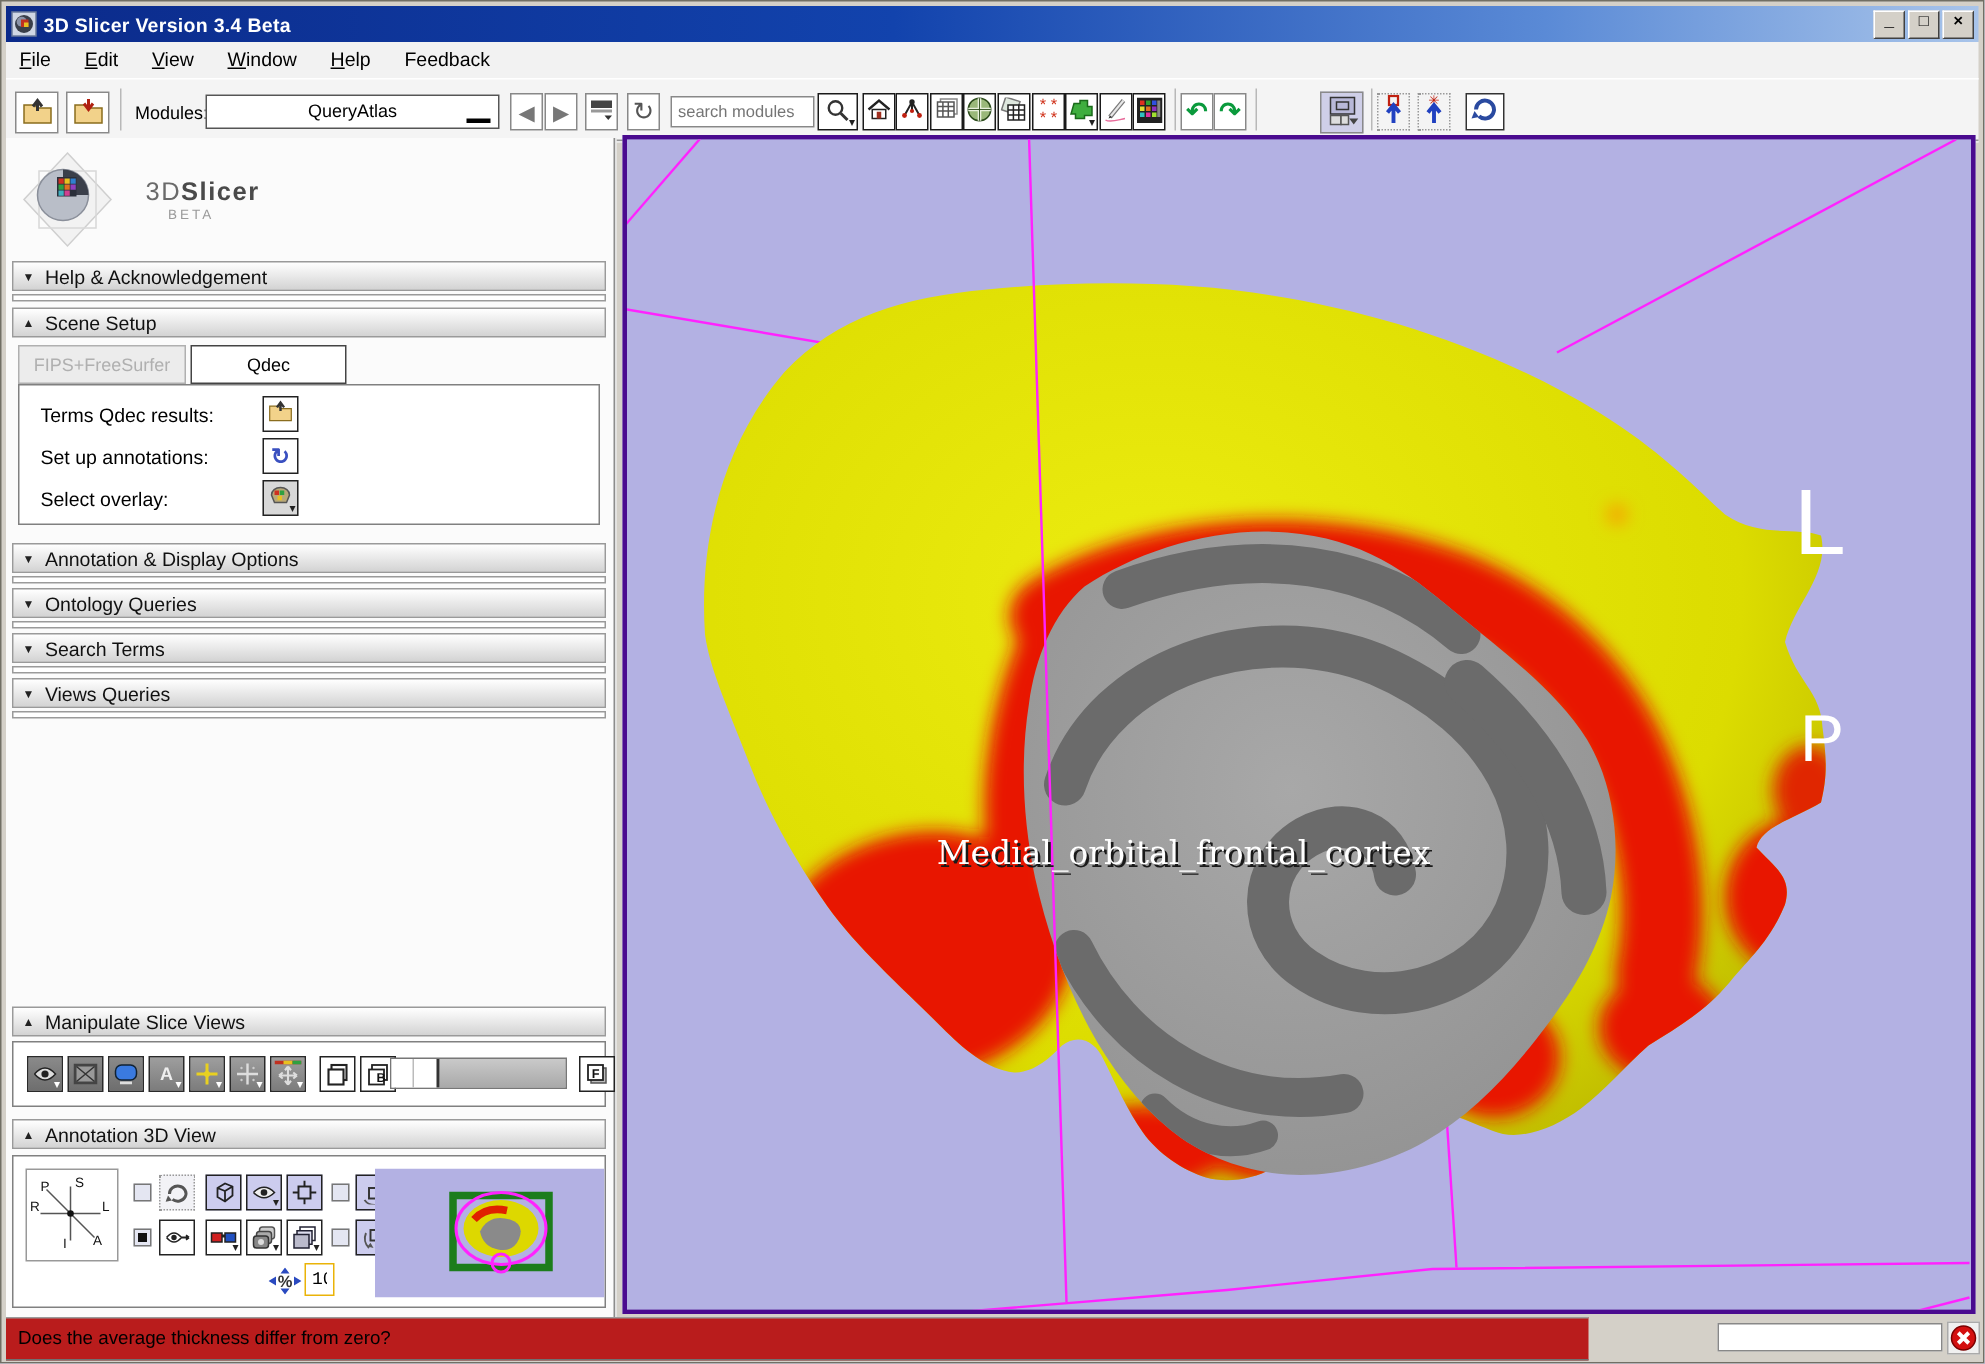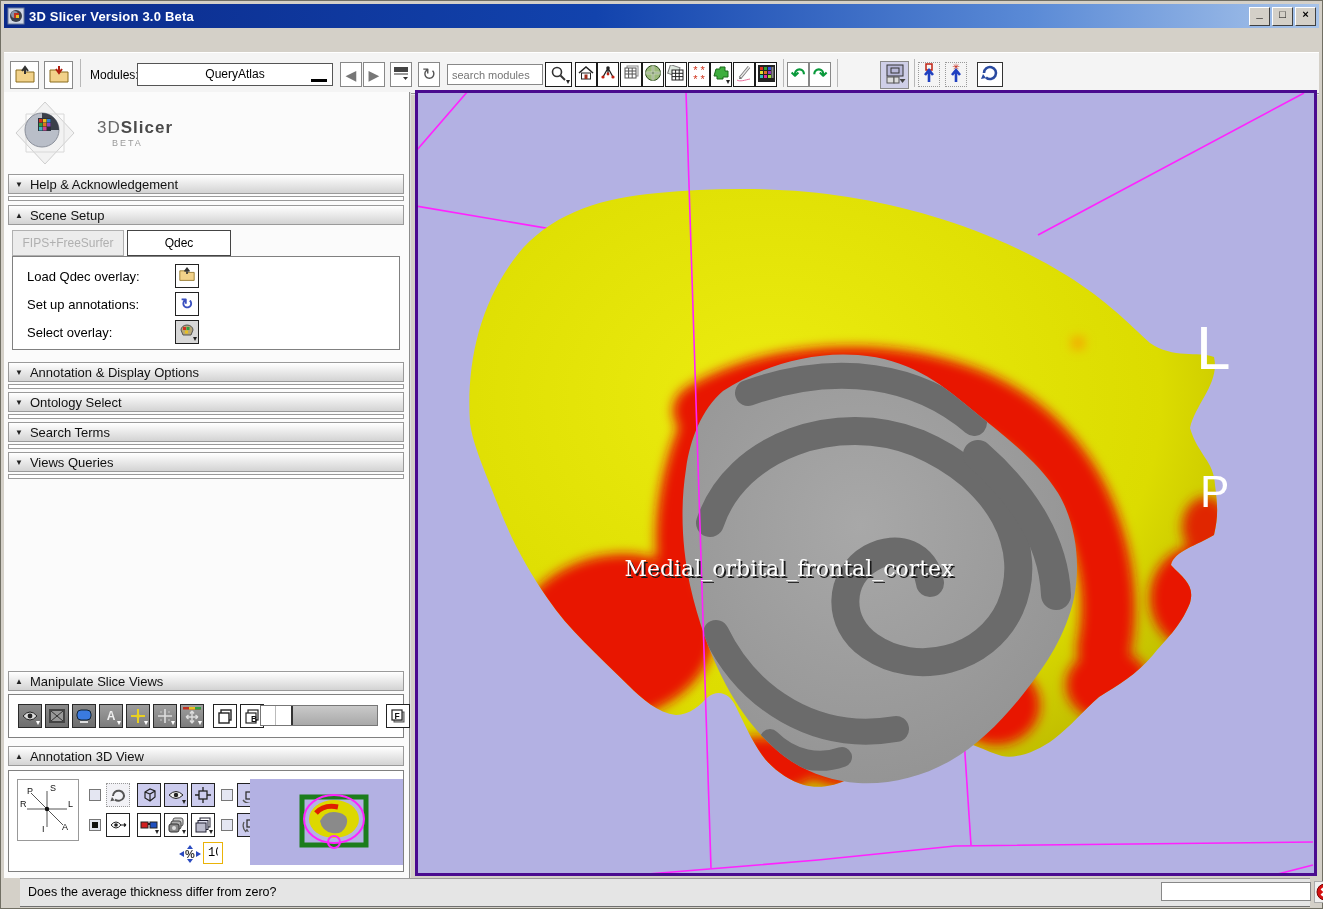--- a/index.html
+++ b/index.html
@@ -68,49 +68,57 @@
   .m3btn{position:absolute;width:24px;height:24px;box-sizing:border-box;border:1px solid #222;background:#fff;
     display:flex;align-items:center;justify-content:center;}
   .m3btn.hl{background:#ccccee;}
   .m3btn.dotted{border:1px dotted #999;background:#f2f2f6;}
   .zoominput{position:absolute;width:20px;height:22px;border:1px solid #eab308;font-size:12px;padding:2px 4px;box-sizing:border-box;font-family:Liberation Mono, monospace;}
 
   
   .viewport{position:absolute;left:415px;top:90px;width:902px;height:786px;border:3px solid #4a0b8f;box-sizing:border-box;background:#b3b1e3;}
 
   
-  .statusbar{position:absolute;left:20px;top:878px;width:1290px;height:27px;background:#e5e5e5;border-top:1px solid #9a9a9a;border-bottom:1px solid #707070;}
+  .statusbar{position:absolute;left:4px;top:878px;width:1055px;height:27px;background:#b91c1c;border-top:1px solid #9a9a9a;border-bottom:1px solid #707070;}
   .status-msg{position:absolute;left:8px;top:6px;font-size:12.5px;color:#000;}
   .status-field{position:absolute;left:1141px;top:3px;width:150px;height:19px;border:1px solid #888;box-sizing:border-box;background:#fff;}
   .xbtn{position:absolute;left:1294px;top:2px;width:22px;height:22px;background:#f0f0f0;border:1px solid #aaa;
     display:flex;align-items:center;justify-content:center;box-sizing:border-box;}
 </style>
 </head>
 <body>
 
 <div class="window">
 
   <div class="titlebar">
     <span class="app-icon">
       <svg width="18" height="18" viewBox="0 0 18 18">
           <rect x="1" y="1" width="16" height="16" fill="#cfd6e4" stroke="#6a7a9a"></rect>
           <circle cx="9" cy="9" r="6" fill="#3a3f4a"></circle>
           <circle cx="7.5" cy="7.5" r="3.4" fill="#8a93a8"></circle>
           <rect x="7" y="6" width="5" height="5" fill="#c03020"></rect>
           <rect x="9" y="8" width="3" height="3" fill="#e8c020"></rect>
         </svg>
     </span>
-    <span class="title-text">3D Slicer Version 3.0 Beta</span>
+    <span class="title-text">3D Slicer Version 3.4 Beta</span>
     <span class="winbtns">
       <span class="wbtn">_</span>
       <span class="wbtn">□</span>
       <span class="wbtn">×</span>
     </span>
   </div>
 
+  <div class="menubar">
+    <span class="mi">File</span>
+    <span class="mi">Edit</span>
+    <span class="mi">View</span>
+    <span class="mi">Window</span>
+    <span class="mi">Help</span>
+    <span class="mi no-ul">Feedback</span>
+  </div>
 
   <div class="toolbar">
     <div class="tbtn big" style="left:6px;">
       <span><svg width="22" height="20" viewBox="0 0 22 20">
             <path d="M2 6 h7 l2 2 h9 v10 h-18 z" fill="#f2d28a" stroke="#8a6d1e"></path>
             <path d="M11 10 v-6 M8 7 l3-4 3 4" stroke="#333" stroke-width="2" fill="none"></path>
           </svg></span>
     </div>
     <div class="tbtn big" style="left:40px;">
       <span><svg width="22" height="20" viewBox="0 0 22 20">
@@ -294,21 +302,21 @@
 
     <div class="hdr" style="top:113px;">
         <span class="tri">▲</span>
         <span>Scene Setup</span>
       </div>
 
     <div class="tab" style="left:8px;top:138px;width:112px;background:#ececec;border:1px solid #b0b0b0;color:#b0b0b0;">FIPS+FreeSurfer</div>
     <div class="tab" style="left:123px;top:138px;width:104px;background:#fff;border:1px solid #444;color:#000;">Qdec</div>
 
     <div class="groupbox" style="top:164px;height:94px;">
-      <span class="srow-label" style="top:12px;">Load Qdec overlay:</span>
+      <span class="srow-label" style="top:12px;">Terms Qdec results:</span>
       <div class="sbtn" style="left:162px;top:7px;">
         <span><svg width="18" height="16" viewBox="0 0 22 20">
               <path d="M2 6 h7 l2 2 h9 v10 h-18 z" fill="#f2d28a" stroke="#8a6d1e"></path>
               <path d="M11 10 v-6 M8 7 l3-4 3 4" stroke="#333" stroke-width="2" fill="none"></path>
             </svg></span>
       </div>
       <span class="srow-label" style="top:40px;">Set up annotations:</span>
       <div class="sbtn" style="left:162px;top:35px;">
         <span style="color:#3a50c0;font-size:15px;font-weight:bold;">↻</span>
       </div>
@@ -325,21 +333,21 @@
     </div>
 
     <div class="hdr" style="top:270px;">
         <span class="tri">▼</span>
         <span>Annotation &amp; Display Options</span>
       </div>
     <div class="thinbar" style="top:292px;"></div>
 
     <div class="hdr" style="top:300px;">
         <span class="tri">▼</span>
-        <span>Ontology Select</span>
+        <span>Ontology Queries</span>
       </div>
     <div class="thinbar" style="top:322px;"></div>
 
     <div class="hdr" style="top:330px;">
         <span class="tri">▼</span>
         <span>Search Terms</span>
       </div>
     <div class="thinbar" style="top:352px;"></div>
 
     <div class="hdr" style="top:360px;">

